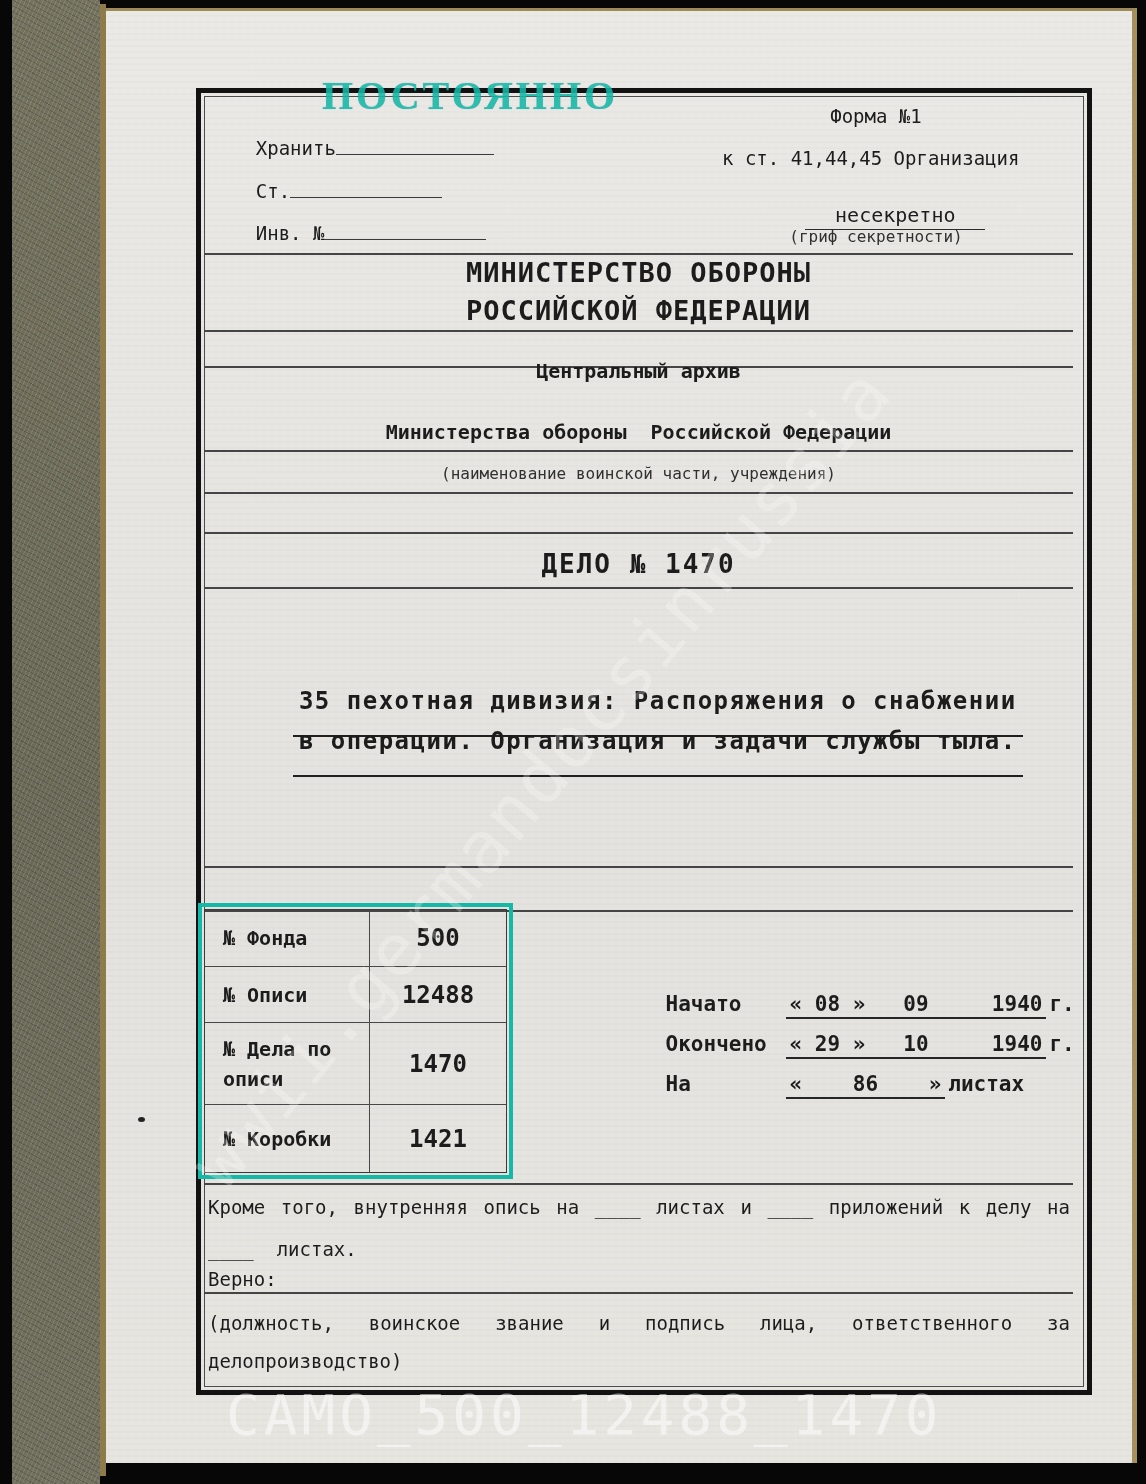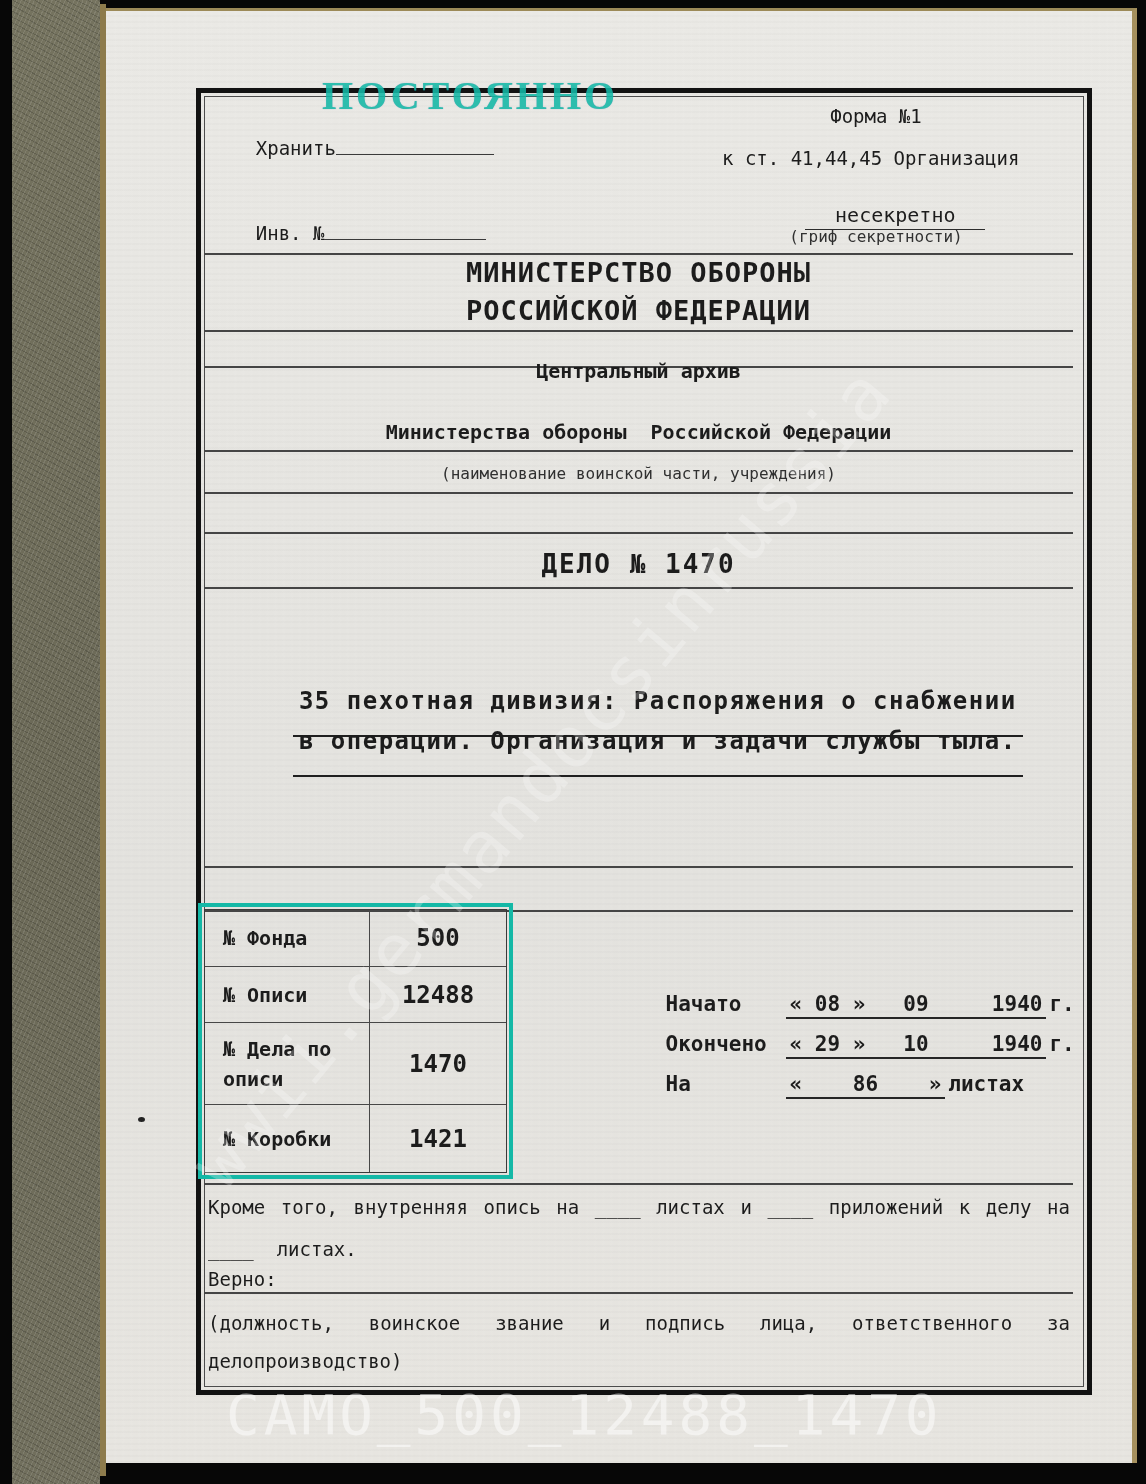--- a/index.html
+++ b/index.html
@@ -85,20 +85,23 @@
   <div class="rule" style="top:866px"></div>
   <div class="rule" style="top:910px"></div>
   <div class="rule" style="top:1183px"></div>
   <div class="rule" style="top:1292px"></div>
 
   <div class="stamp">ПОСТОЯННО</div>
 
   <div class="t fs19" style="left:210px;top:112px">
     <span>Хранить</span><span class="blank" style="width:158px"></span>
   </div>
+  <div class="t fs19" style="left:210px;top:155px">
+    <span>Ст.</span><span class="blank" style="width:152px"></span>
+  </div>
   <div class="t fs19" style="left:210px;top:197px">
     <span>Инв. №</span><span class="blank" style="width:162px"></span>
   </div>
 
   <div class="t fs19" style="left:730px;top:105px;width:292px;text-align:center">Форма №1</div>
   <div class="t fs19" style="left:722px;top:147px">к ст. 41,44,45 Организация</div>
   <div class="t" style="left:730px;top:184px;width:292px;text-align:center">
     <span class="underline-span fs22">несекретно</span>
   </div>
   <div class="t fs16" style="left:730px;top:227px;width:292px;text-align:center">(гриф секретности)</div>

